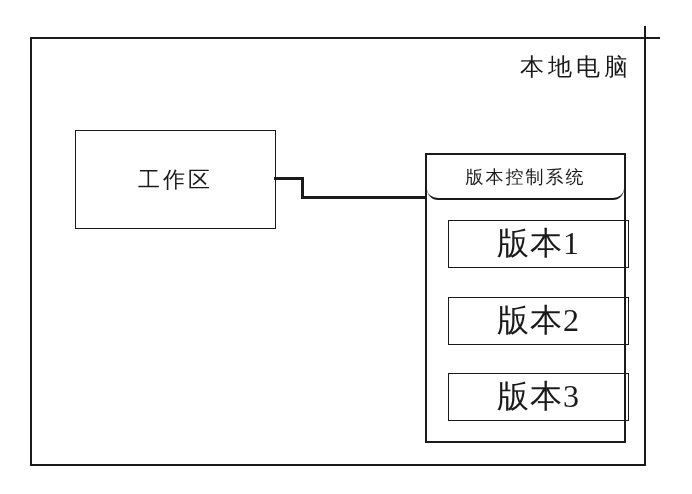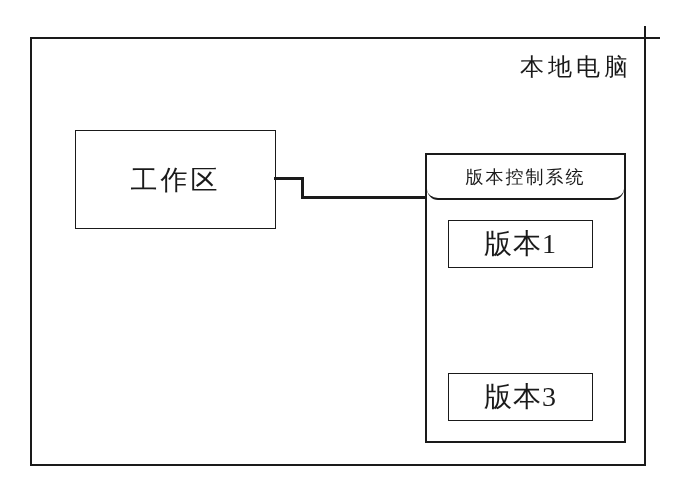--- a/index.html
+++ b/index.html
@@ -46,21 +46,21 @@
     font-size: 24px;
     letter-spacing: 4px;
     line-height: 38px;
     white-space: nowrap;
   }
 
   
   .workspace-box {
     left: 75px; top: 130px; width: 201px; height: 99px;
     border-width: 1.5px;
-    font-size: 27px;
+    font-size: 22px;
     letter-spacing: 3px;
   }
 
   
   .conn-h1 { left: 274px; top: 177px; width: 30px; height: 3px; }
   .conn-v  { left: 301px; top: 177px; width: 3px;  height: 22px; }
   .conn-h2 { left: 301px; top: 196px; width: 126px; height: 3px; }
 
   
   .vcs-box { left: 425px; top: 153px; width: 201px; height: 290px; }
@@ -69,23 +69,23 @@
     left: 0; top: 0; right: 0;
     height: 43px;
     border-bottom: 2px solid var(--line-color);
     font-size: 18px;
     letter-spacing: 2px;
     border-radius: 11px;
   }
 
   
   .version-box {
-    left: 448px; width: 145px; height: 48px;
+    left: 448px; width: 181px; height: 48px;
     border-width: 1.5px;
-    font-size: 28px;
+    font-size: 32px;
     letter-spacing: 1px;
   }
   .version-1 { top: 220px; }
   .version-2 { top: 297px; }
   .version-3 { top: 373px; }
 </style>
 </head>
 <body>
 
 <div class="page">
@@ -105,17 +105,20 @@
 
   <div class="box vcs-box">
     <div class="vcs-header centered">
       <span>版本控制系统</span>
     </div>
   </div>
 
   <div class="box centered version-box version-1">
     <span>版本1</span>
   </div>
+  <div class="box centered version-box version-2">
+    <span>版本2</span>
+  </div>
   <div class="box centered version-box version-3">
     <span>版本3</span>
   </div>
 
 </div>
 
 </body></html>

